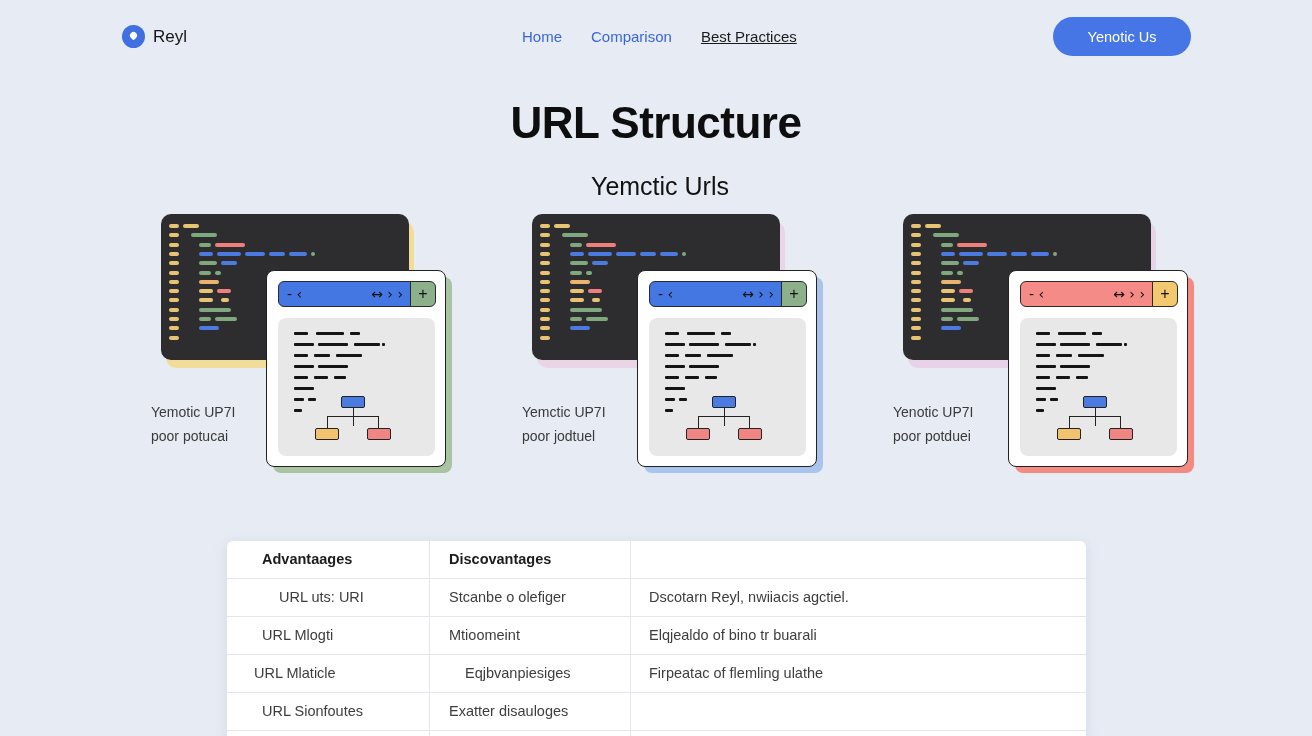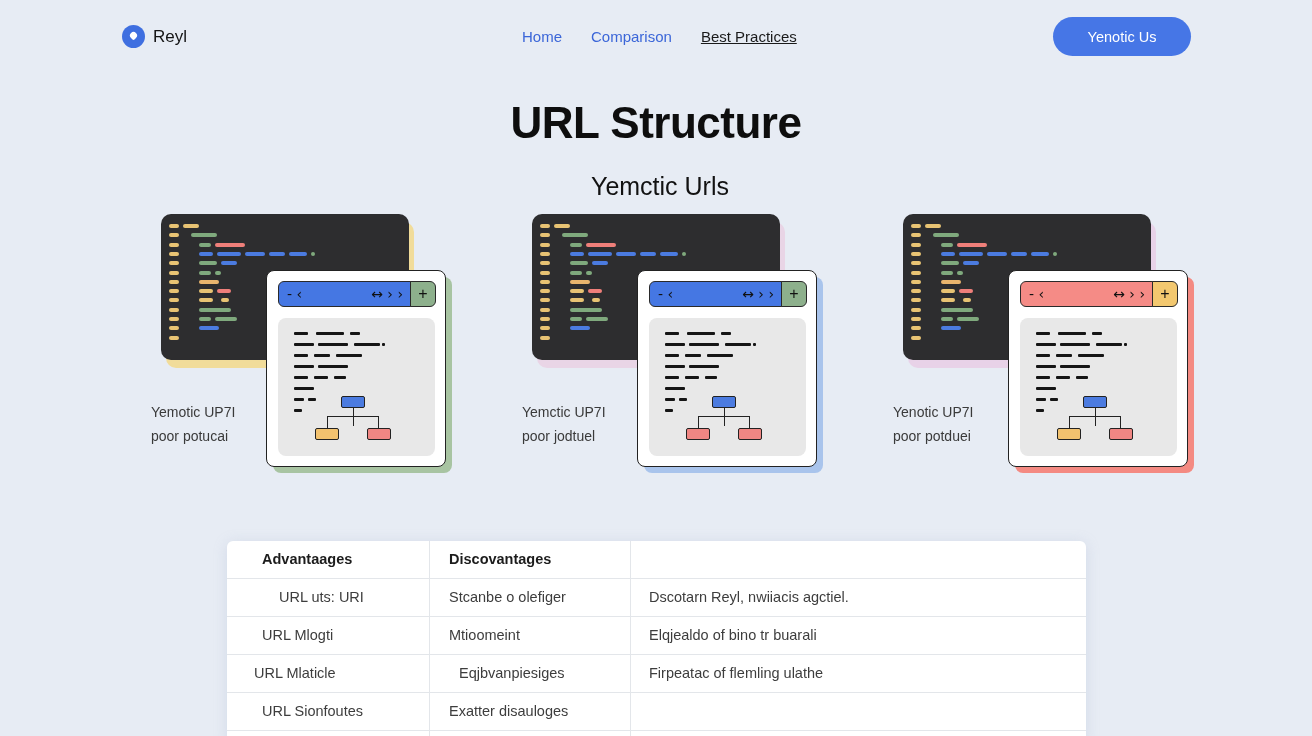--- a/index.html
+++ b/index.html
@@ -325,20 +325,20 @@
     <div class="tcell" style="left:222px;">Stcanbe o olefiger</div>
     <div class="tcell" style="left:422px;">Dscotarn Reyl, nwiiacis agctiel.</div>
   </div>
   <div class="trow" style="top:76px;">
     <div class="tcell" style="left:35px;">URL Mlogti</div>
     <div class="tcell" style="left:222px;">Mtioomeint</div>
     <div class="tcell" style="left:422px;">Elqjealdo of bino tr buarali</div>
   </div>
   <div class="trow" style="top:114px;">
     <div class="tcell" style="left:27px;">URL Mlaticle</div>
-    <div class="tcell" style="left:232px;">Eqjbvanpiesiges</div>
+    <div class="tcell" style="left:238px;">Eqjbvanpiesiges</div>
     <div class="tcell" style="left:422px;">Firpeatac of flemling ulathe</div>
   </div>
   <div class="trow" style="top:152px;">
     <div class="tcell" style="left:35px;">URL Sionfoutes</div>
     <div class="tcell" style="left:222px;">Exatter disauloges</div>
   </div>
 </div>
 
 </body></html>

